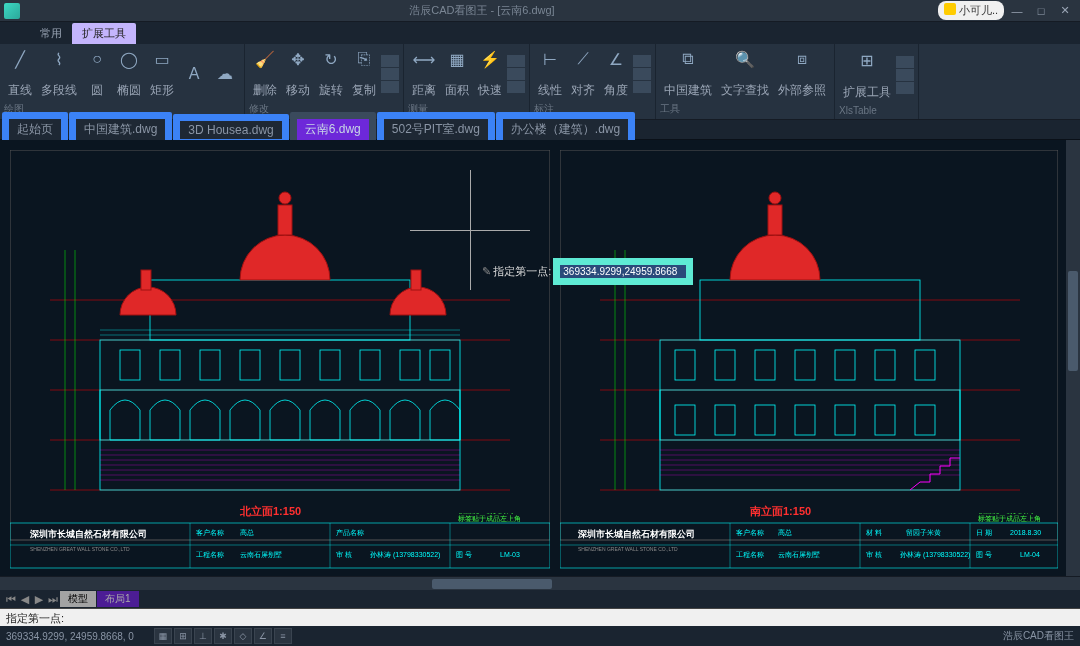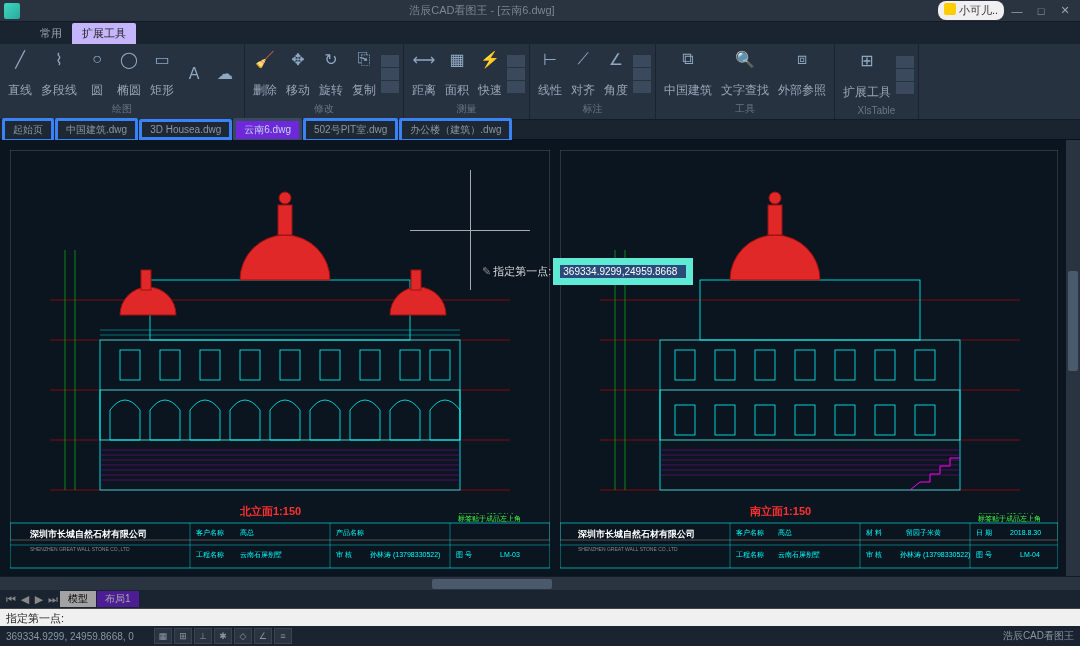--- a/index.html
+++ b/index.html
@@ -13,25 +13,25 @@
 .winbtn{width:22px;height:18px;display:flex;align-items:center;justify-content:center;color:#9aa5b5;cursor:pointer}
 .maintabs{height:22px;background:#1a2430;display:flex;align-items:flex-end;padding-left:30px}
 .mtab{padding:3px 10px;color:#9aa5b5;font-size:11px;cursor:pointer}
 .mtab.active{background:#c4b5fd;color:#222;border-radius:2px 2px 0 0}
 .ribbon{height:76px;background:#263240;display:flex;border-bottom:1px solid #151b24}
 .rgroup{border-right:1px solid #1a2430;padding:2px 4px;display:flex;flex-direction:column}
 .rgroup-tools{flex:1;display:flex;align-items:center;gap:1px}
 .rtool{display:flex;flex-direction:column;align-items:center;justify-content:center;padding:2px 4px;cursor:pointer;min-width:30px}
 .rtool-icon{width:22px;height:22px;display:flex;align-items:center;justify-content:center;color:#8fa8c2;font-size:16px}
 .rtool-label{font-size:12px;color:#9aa5b5;margin-top:12px;white-space:nowrap}
-.rgroup-label{text-align:center;font-size:10px;color:#6a7684;padding:1px 0}
+.rgroup-label{text-align:left;font-size:10px;color:#6a7684;padding:1px 0}
 .small-tools{display:flex;flex-direction:column;gap:1px;justify-content:center}
 .small-tools .st{width:18px;height:12px;background:#3a4a5c;cursor:pointer}
 .doctabs{height:20px;background:#1a2430;display:flex;align-items:center;padding:0 2px;border-bottom:1px solid #0a1018}
-.doctab{padding:2px 8px;font-size:10px;color:#8a95a5;border:3px solid #3b82f6;background:#1e2834;cursor:pointer;margin-right:1px;border-radius:2px 2px 0 0}
+.doctab{padding:2px 8px;font-size:12px;color:#8a95a5;border:7px solid #3b82f6;background:#1e2834;cursor:pointer;margin-right:1px;border-radius:2px 2px 0 0}
 .doctab.active{background:#6d28d9;color:#c8d5e6;border-color:#3a4a5c}
 .canvas-area{flex:1;background:#0a1520;position:relative;overflow:hidden}
 .drawing{width:100%;height:100%}
 .crosshair{position:absolute;pointer-events:none}
 .crosshair .hline{position:absolute;height:1px;background:#aaa;width:120px;left:-60px}
 .crosshair .vline{position:absolute;width:1px;background:#aaa;height:120px;top:-60px}
 .prompt-box{position:absolute;display:flex;align-items:center;gap:2px}
 .prompt-label{color:#ddd;font-size:11px}
 .prompt-input{background:#2a4a7a;color:#fff;border:7px solid #5eead4;padding:1px 3px;font-size:10px;width:140px}
 .hscroll{height:14px;background:#2a3440;border-top:1px solid #151b24;position:relative}

